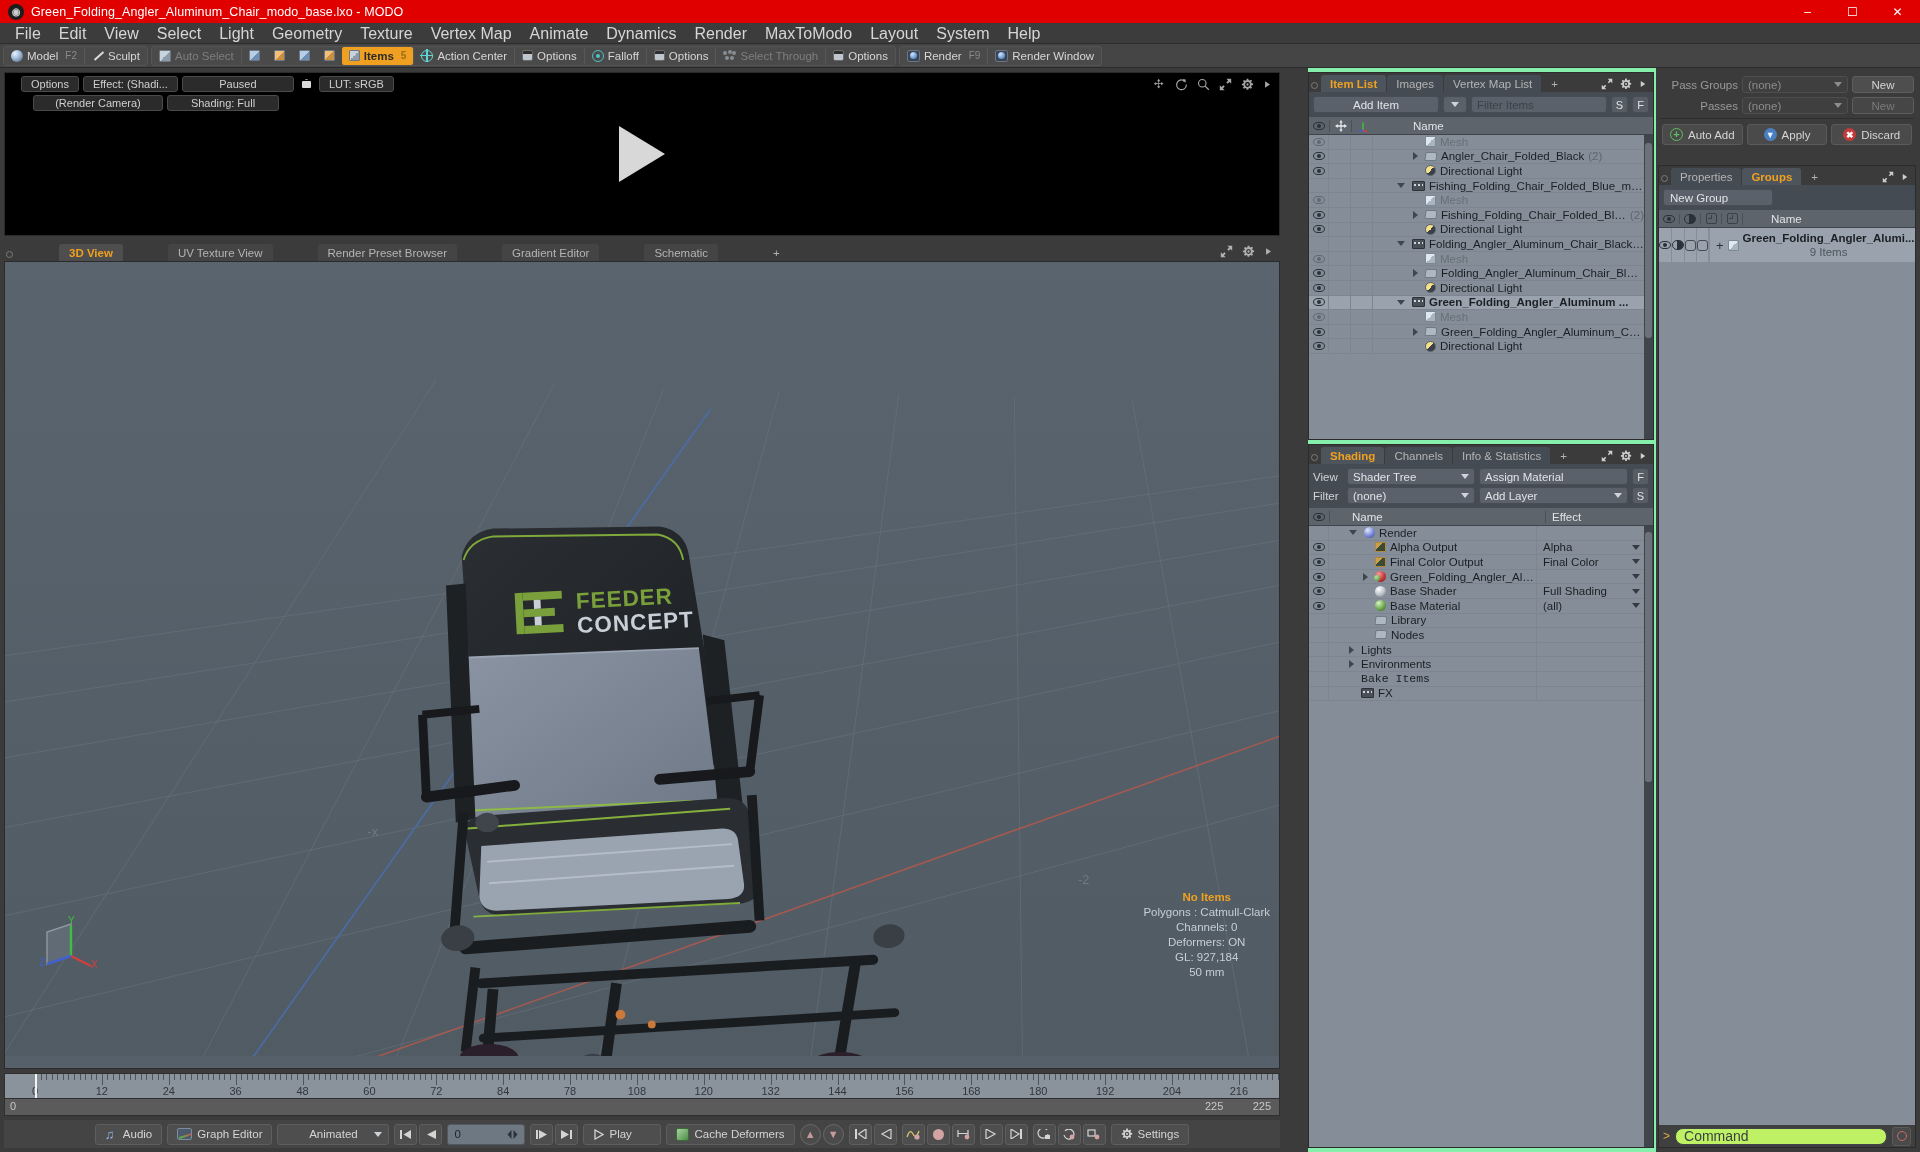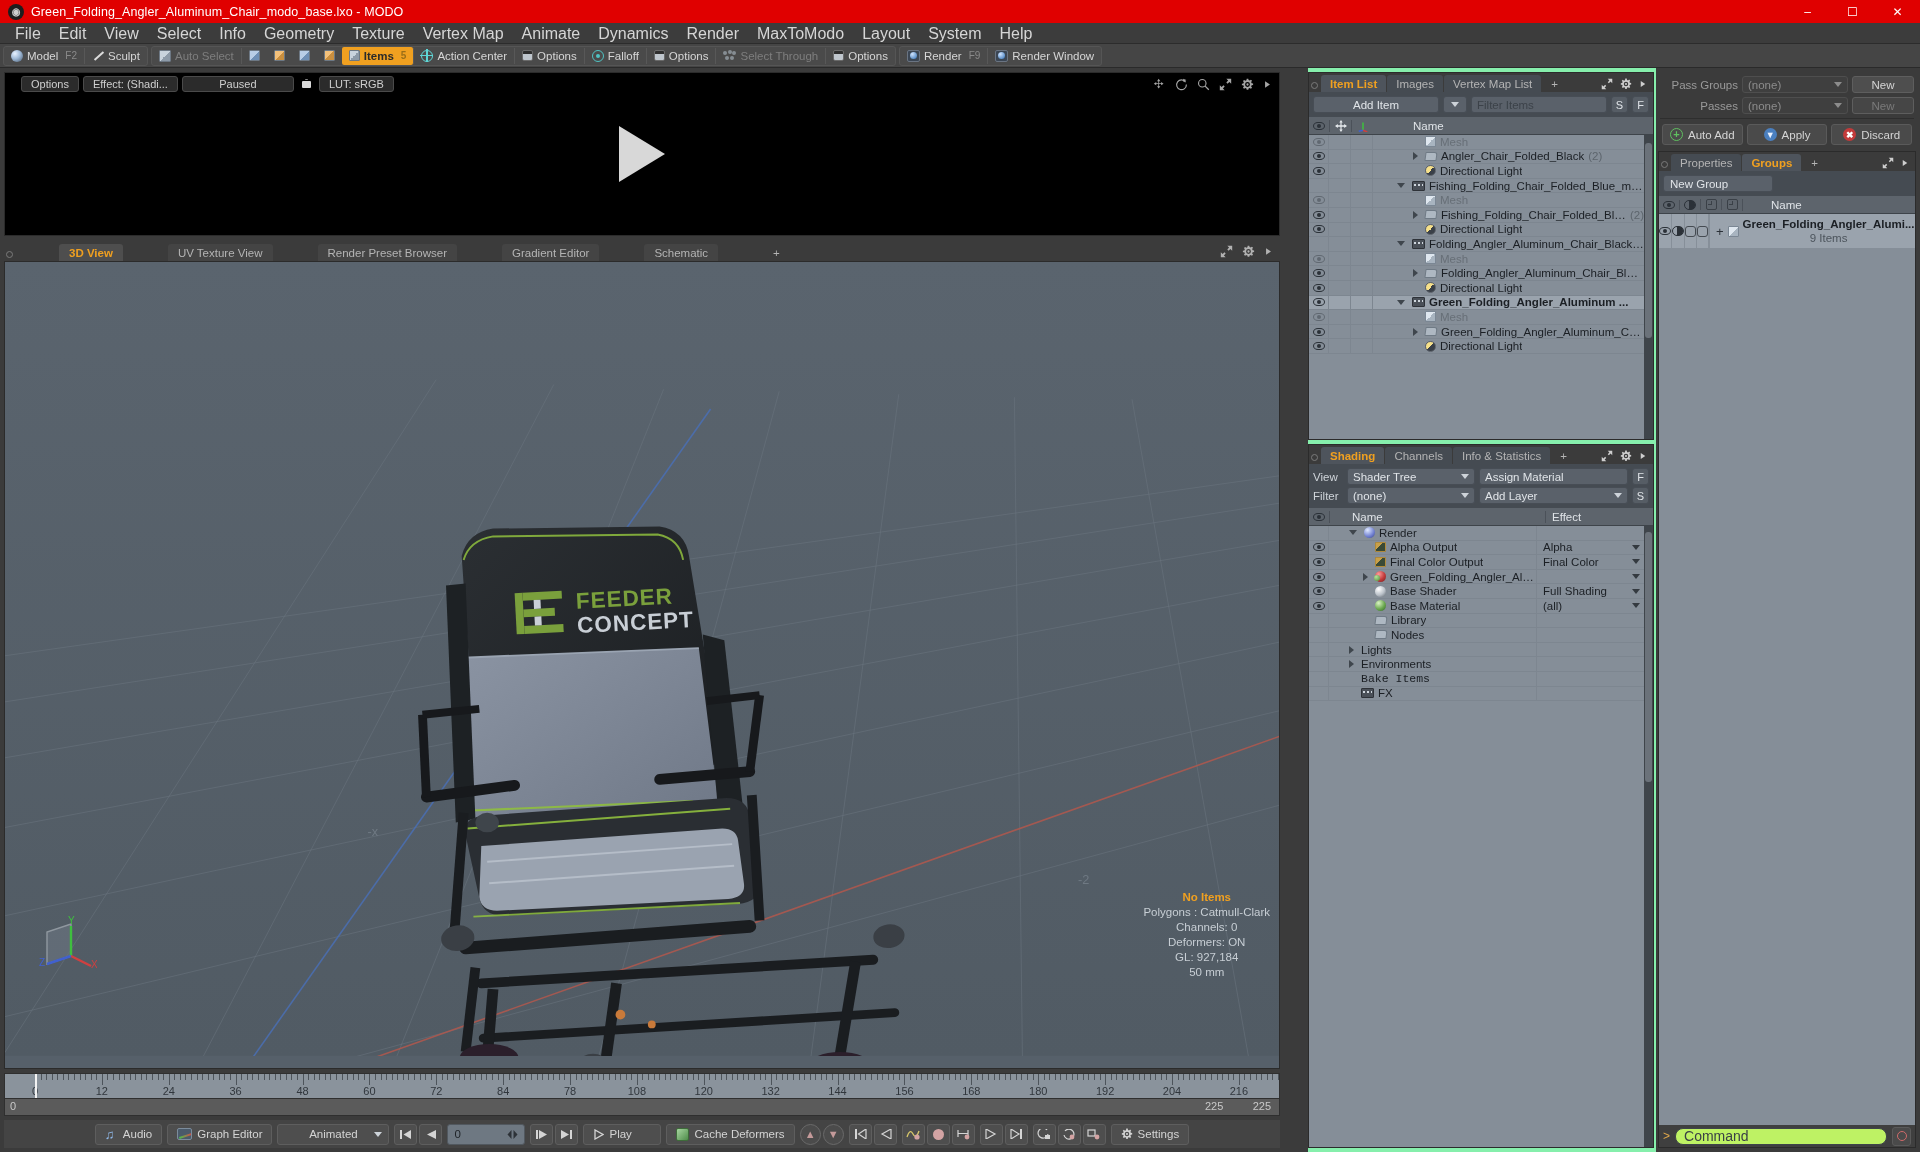--- a/index.html
+++ b/index.html
@@ -443,21 +443,21 @@
     <div>☐</div>
     <div>✕</div>
   </div>
 </div>
 
 <div id="menubar">
   <div class="mi">File</div>
   <div class="mi">Edit</div>
   <div class="mi">View</div>
   <div class="mi">Select</div>
-  <div class="mi">Info</div>
+  <div class="mi">Light</div>
   <div class="mi">Geometry</div>
   <div class="mi">Texture</div>
   <div class="mi">Vertex Map</div>
   <div class="mi">Animate</div>
   <div class="mi">Dynamics</div>
   <div class="mi">Render</div>
   <div class="mi">MaxToModo</div>
   <div class="mi">Layout</div>
   <div class="mi">System</div>
   <div class="mi">Help</div>
@@ -556,20 +556,24 @@
 
   <div id="leftcol">
 
     <div id="renderprev">
       <div class="rp-row">
         <div class="pill">Options</div>
         <div class="pill">Effect: (Shadi...</div>
         <div class="pill wide">Paused</div>
         <div class="lockico"></div>
         <div class="pill">LUT: sRGB</div>
+      </div>
+      <div class="rp-row" style="padding-left:28px">
+        <div class="pill wide" style="min-width:130px">(Render Camera)</div>
+        <div class="pill wide">Shading: Full</div>
       </div>
       <div id="playtri"></div>
       <div class="vp-icons">
         <svg class="vpi" viewBox="0 0 16 16">
             <path fill="#cfcfcf" d="M7 1 5 4h1.5v2.5H4V5L1 7l3 2V7.5h2.5V10H5l2 3 2-3H7.5V7.5H10V9l3-2-3-2v1.5H7.5V4H9z"></path>
           </svg>
         <svg class="vpi" viewBox="0 0 16 16">
             <path fill="none" stroke="#cfcfcf" stroke-width="1.4" d="M13 5A6 6 0 1 0 14 8"></path>
             <path fill="#cfcfcf" d="M10 1l4 1.5-3.5 2.5z"></path>
           </svg>
@@ -1600,21 +1604,21 @@
           <span class="ic-down-circ">▼</span>
           <span>Apply</span>
         </div>
         <div class="act-btn">
           <span class="ic-x-circ">✖</span>
           <span>Discard</span>
         </div>
       </div>
     </div>
 
-    <div class="panel" style="flex:1;margin-top:2px">
+    <div class="panel" style="flex:1;margin-top:16px">
       <div class="ptabs" style="background:#3b3b3b">
         <div class="tabdot"></div>
         <div class="ptab">Properties</div>
         <div class="ptab sel">Groups</div>
         <div class="ptab" style="background:transparent">+</div>
         <div class="ptabicons">
           <svg width="12" height="12" viewBox="0 0 16 16">
               <path fill="#cfcfcf" d="M9 1h6v6l-2.2-2.2L10.5 7 9 5.5l2.2-2.3zM7 15H1V9l2.2 2.2L5.5 9 7 10.5l-2.2 2.3z"></path>
             </svg>
           <svg width="8" height="12" viewBox="0 0 10 16">

